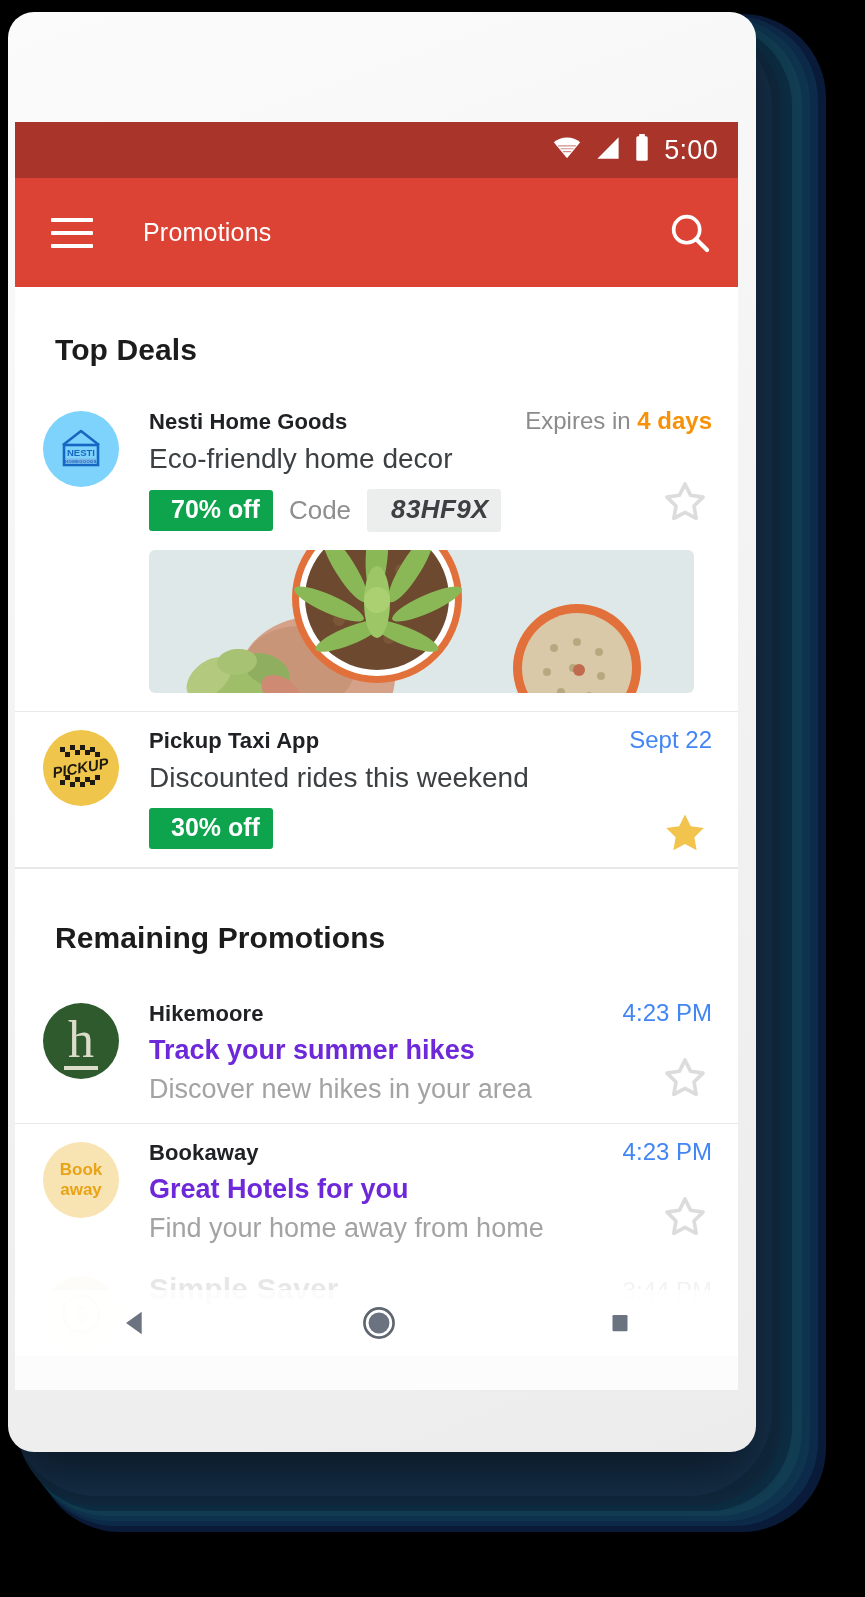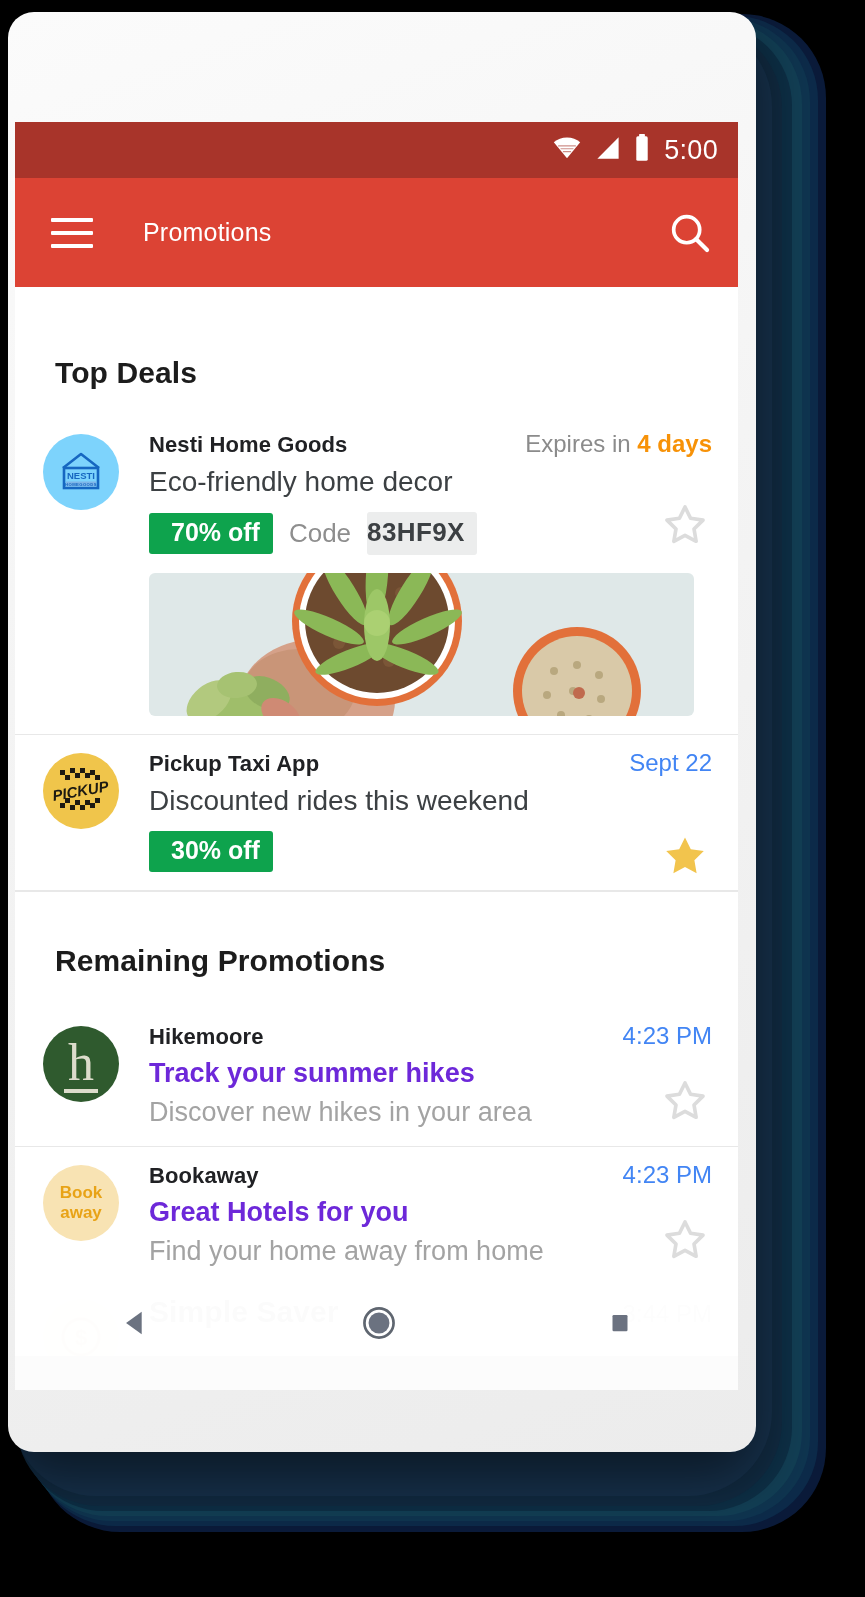--- a/index.html
+++ b/index.html
@@ -93,21 +93,21 @@
     letter-spacing: .2px;
   }
   .search-btn { cursor: pointer; width: 44px; height: 44px; }
 
   
   .content { background: #ffffff; }
   .section-title {
     font-size: 30px;
     font-weight: bold;
     color: #1c1c1c;
-    padding: 69px 0 26px 40px;
+    padding: 46px 0 26px 40px;
     letter-spacing: .1px;
   }
   .section-title.sec2 { padding-top: 52px; padding-bottom: 30px; }
 
   .row {
     display: flex;
     padding: 14px 26px 18px 28px;
     border-bottom: 1px solid #e8e8e8;
     box-sizing: border-box;
     position: relative;
@@ -188,23 +188,24 @@
     font-weight: bold;
     padding: 5px 13px 7px 22px;
     border-radius: 3px;
   }
   .code-label { font-size: 26px; color: #8e8e8e; }
   .code-chip {
     background: #eceded;
     color: #3c4043;
     font-size: 26px;
     font-weight: bold;
-    padding: 5px 12px 7px 0;
+    padding: 5px 12px 7px 24px;
     border-radius: 3px;
     letter-spacing: .4px;
+    font-style: italic;
   }
 
   .thumb {
     margin-top: 18px;
     width: 100%;
     max-width: 545px;
     height: 143px;
     border-radius: 6px;
     overflow: hidden;
     position: relative;

